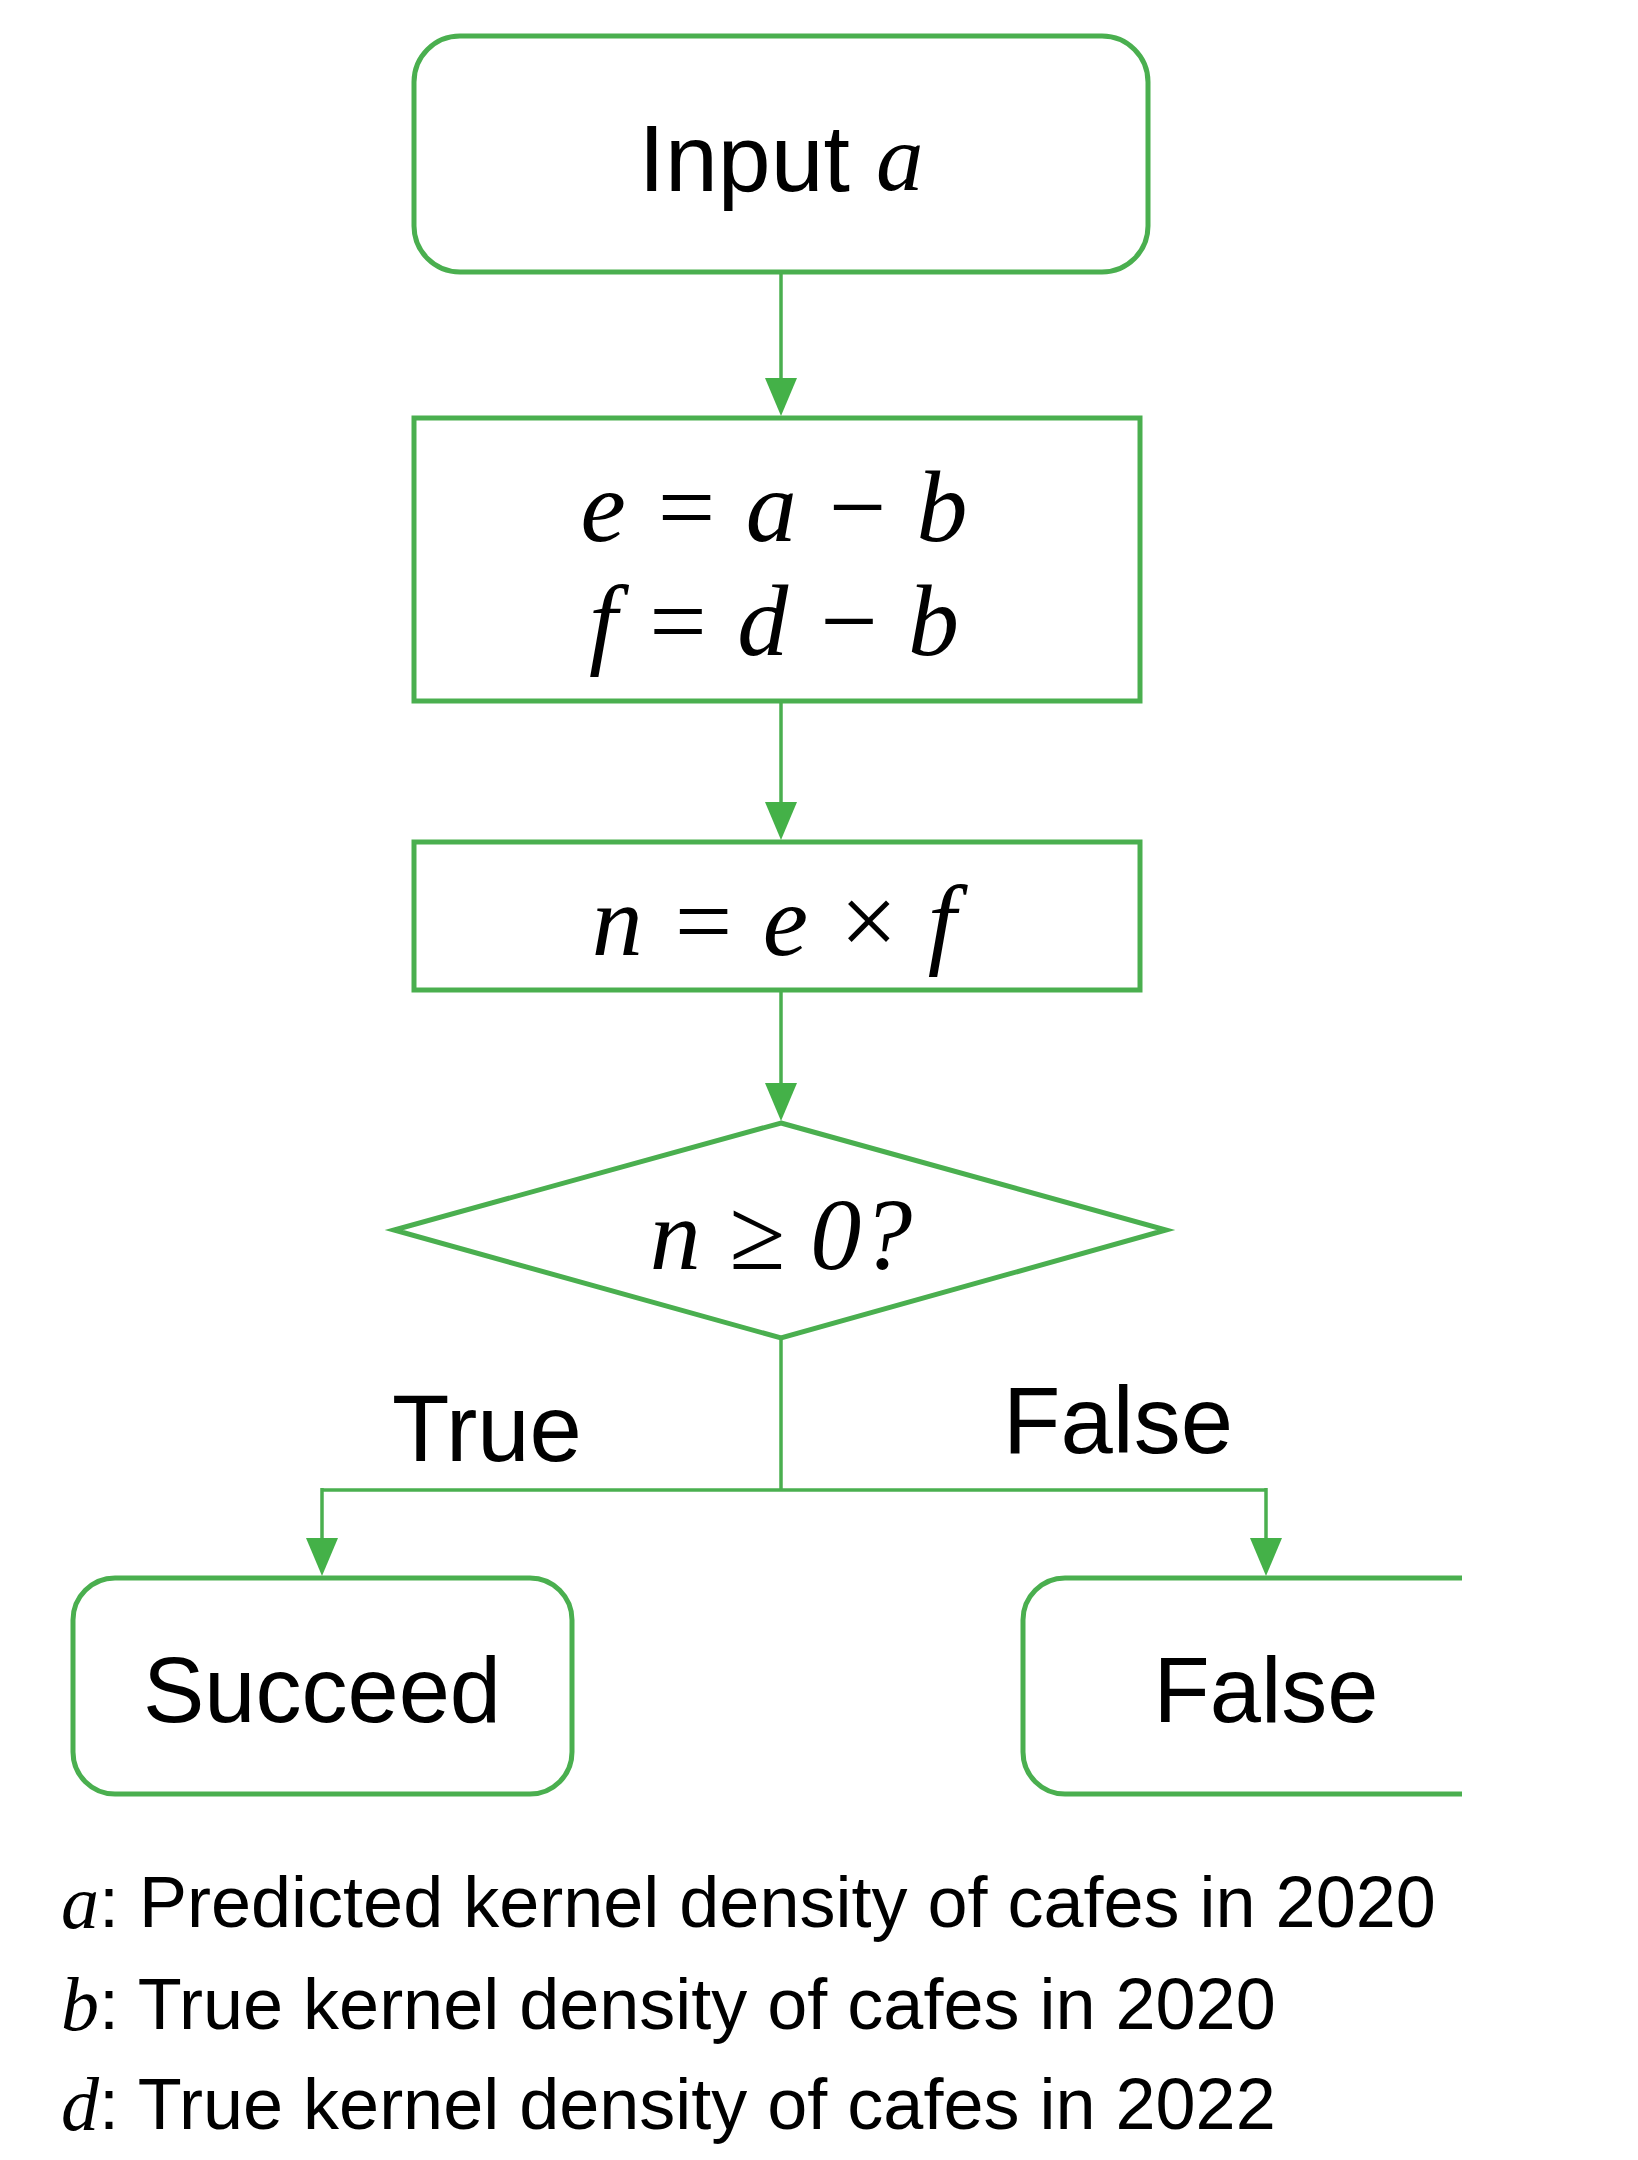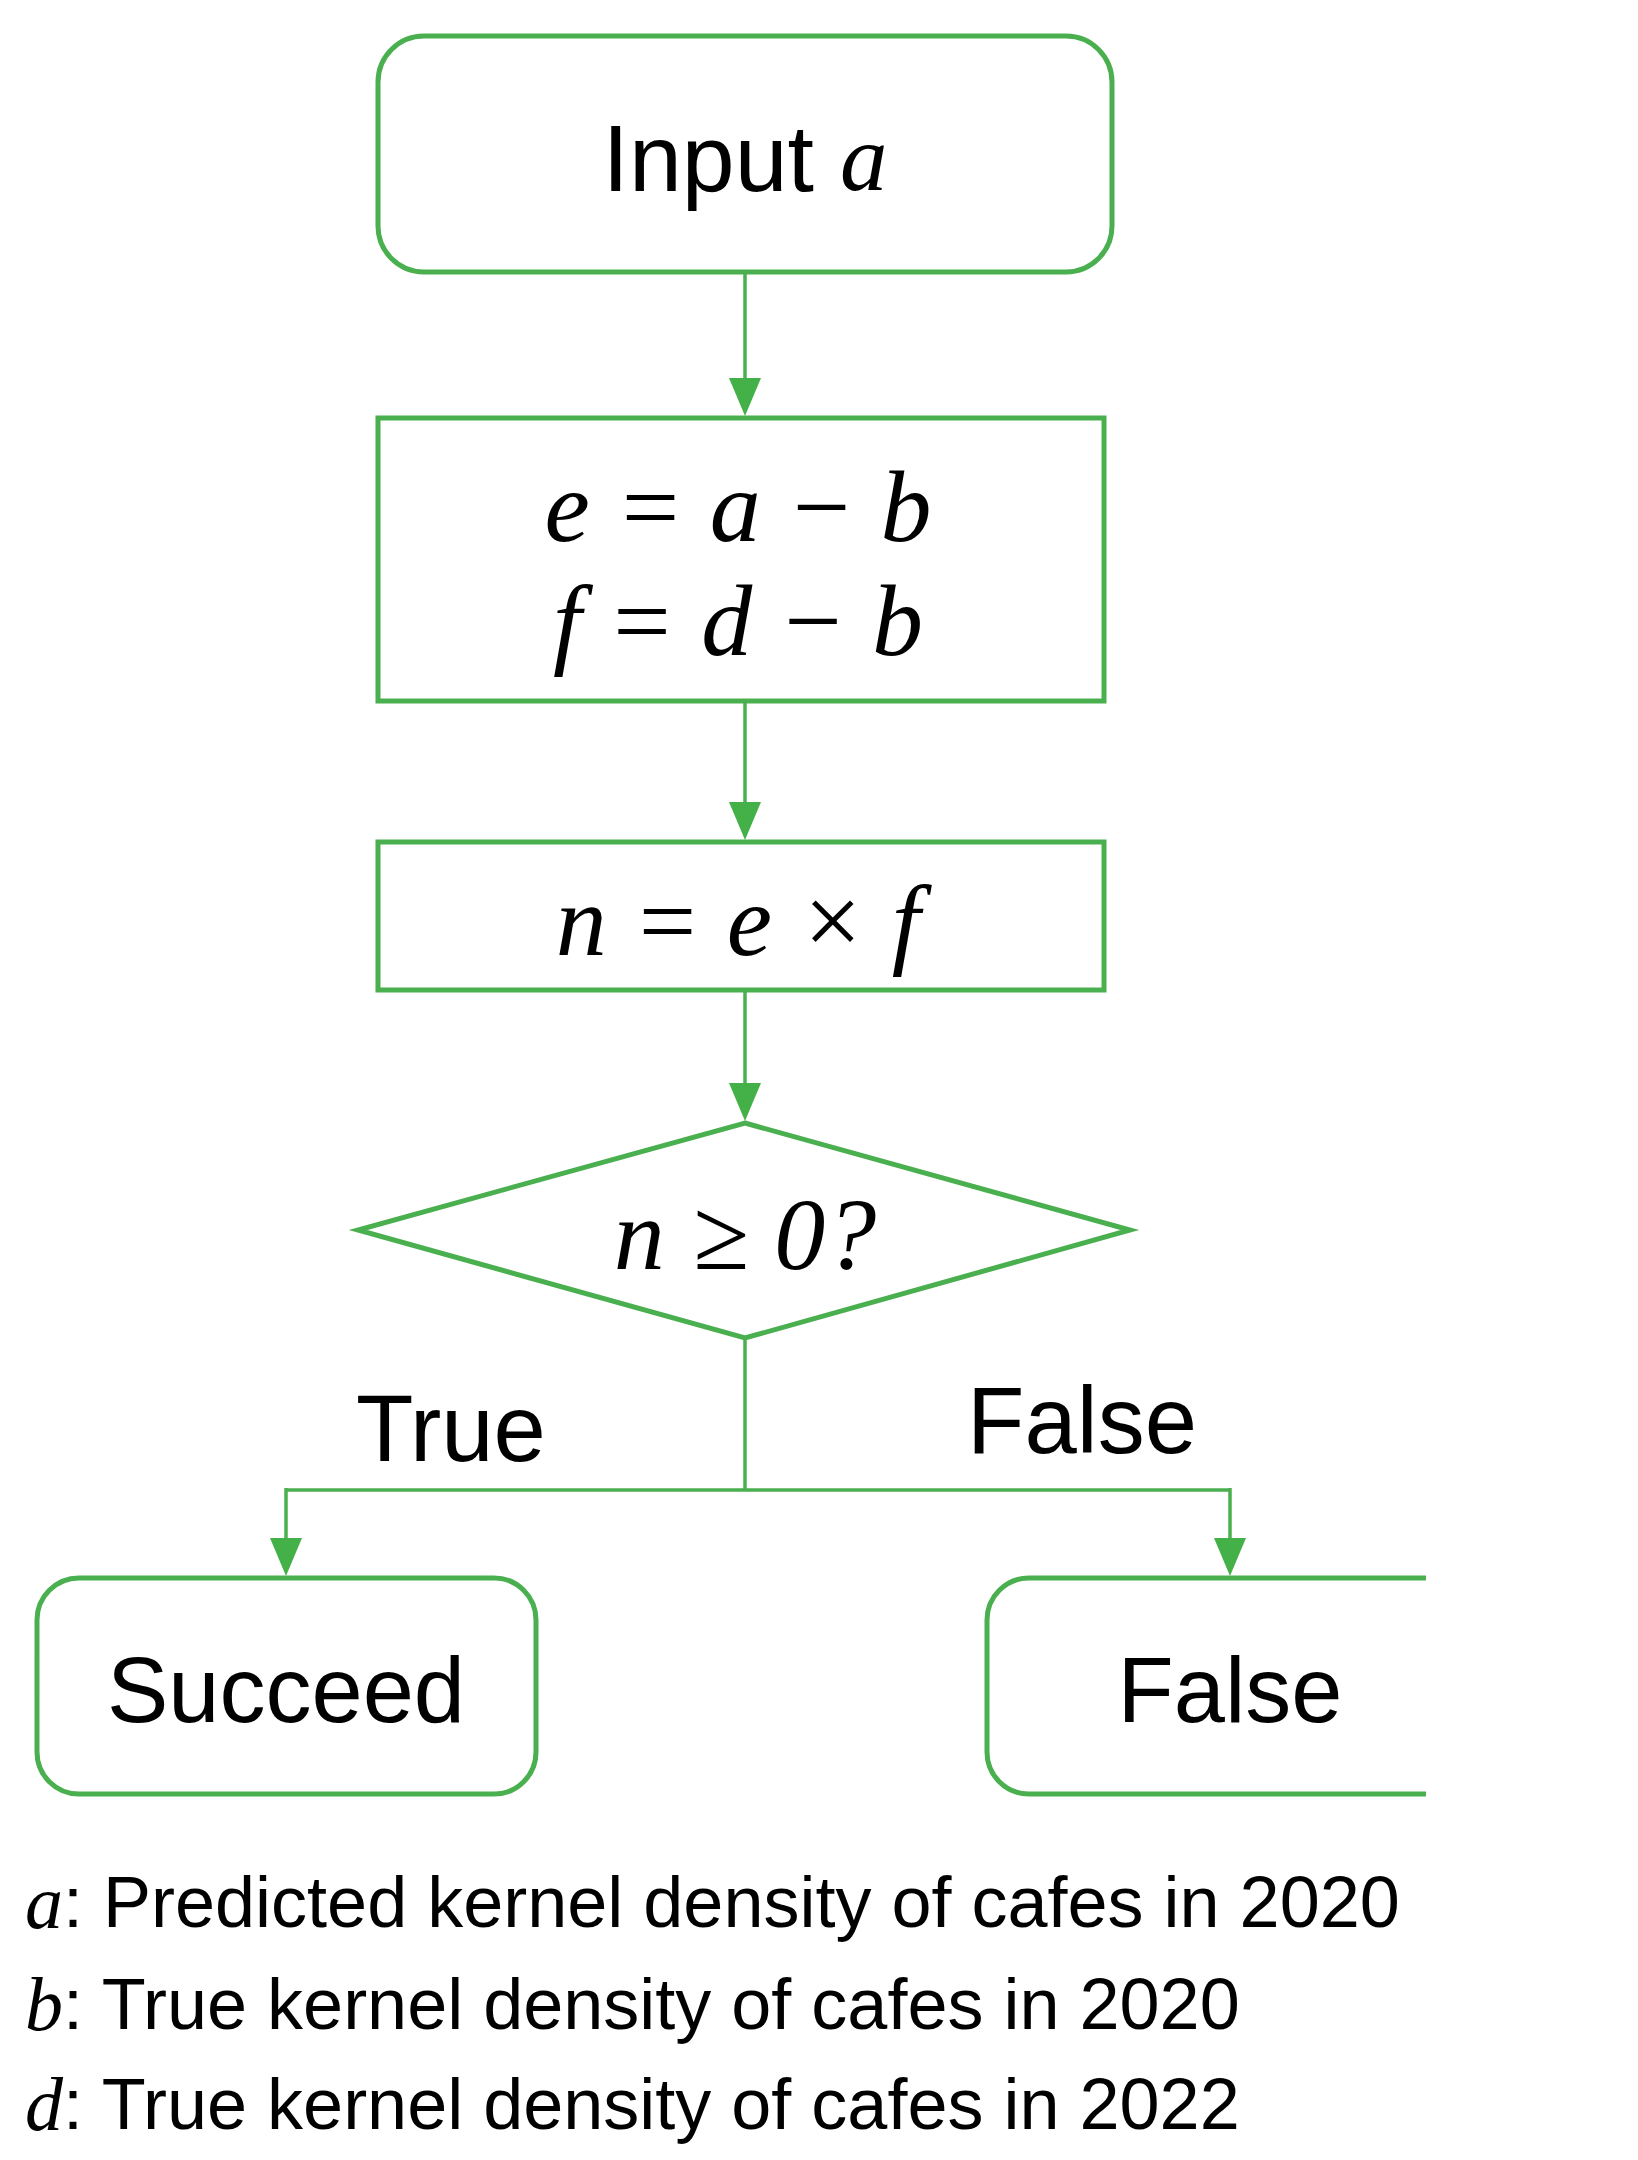--- a/index.html
+++ b/index.html
@@ -6,20 +6,21 @@
     margin: 0;
     padding: 0;
     background: #ffffff;
   }
   .canvas {
     position: relative;
     width: 1426px;
     height: 2160px;
     background: #ffffff;
     overflow: hidden;
+    padding-left: 36px;
   }
   svg { display: block; }
 
   
   .shape {
     fill: #ffffff;
     stroke: #4aaf4f;
     stroke-width: 5;
   }
   .connector {

